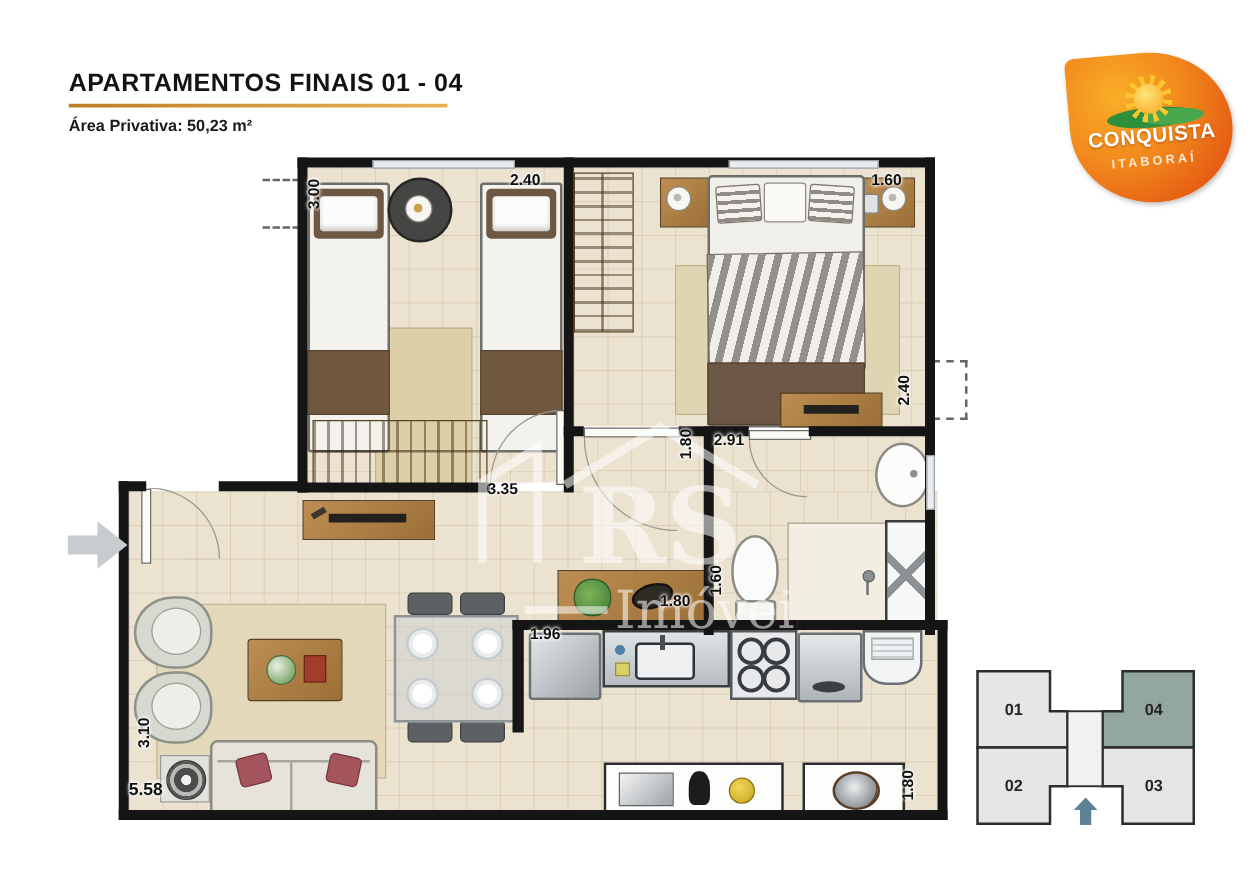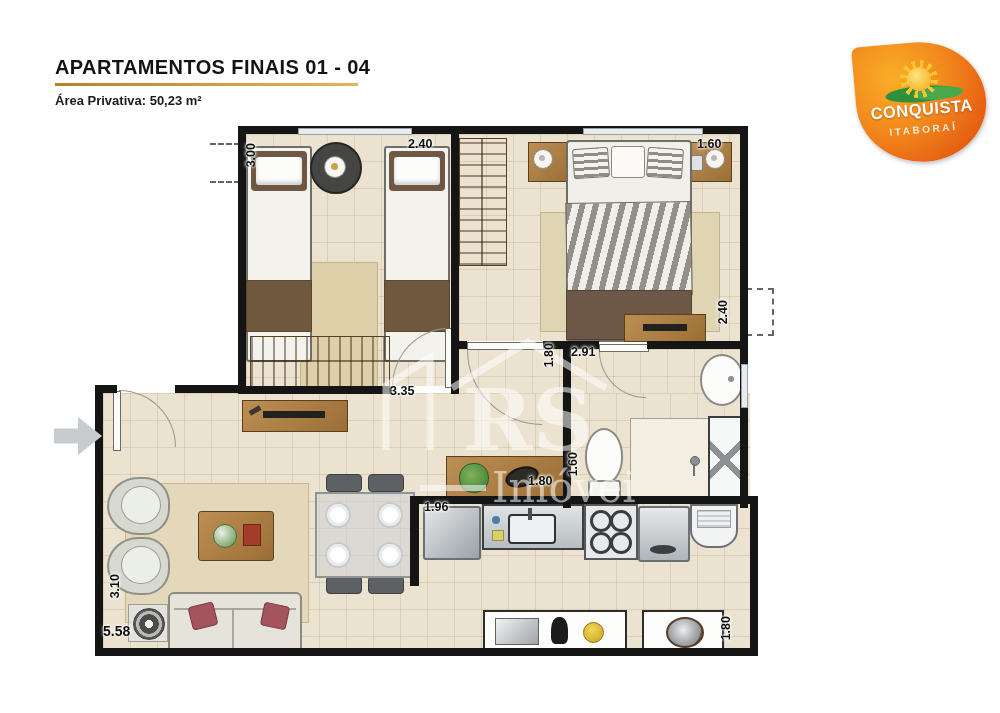--- a/index.html
+++ b/index.html
@@ -270,14 +270,28 @@
   <div class="watermark">
     <svg width="270" height="190" viewBox="0 0 270 190">
       <path d="M18,128 V64 L62,36 V128" fill="none" stroke="#ffffff" stroke-width="7"></path>
       <path d="M84,66 L160,20 L238,66" fill="none" stroke="#ffffff" stroke-width="7"></path>
       <text x="160" y="128" text-anchor="middle" fill="#ffffff" font-family="DejaVu Serif, serif" font-size="84" font-weight="bold">RS</text>
       <line x1="52" y1="166" x2="118" y2="166" stroke="#ffffff" stroke-width="6"></line>
       <text x="124" y="180" fill="#ffffff" font-family="DejaVu Serif, serif" font-size="42">Imóveis</text>
     </svg>
   </div>
 
+  <div class="abs" style="left:772px;top:522px;width:200px;height:150px;z-index:50;">
+    <svg width="200" height="150" viewBox="0 0 200 150">
+      <path d="M10,15 H68 V47 H82 V76 H10 Z" fill="#e5e7e6" stroke="#2d2d2d" stroke-width="2"></path>
+      <path d="M126,15 H183 V76 H110 V47 H126 Z" fill="#93a79e" stroke="#2d2d2d" stroke-width="2"></path>
+      <path d="M10,76 H82 V107 H68 V137 H10 Z" fill="#e5e7e6" stroke="#2d2d2d" stroke-width="2"></path>
+      <path d="M110,76 H183 V137 H126 V107 H110 Z" fill="#e5e7e6" stroke="#2d2d2d" stroke-width="2"></path>
+      <rect x="82" y="47" width="28" height="60" fill="#f0f1f1" stroke="#2d2d2d" stroke-width="1.5"></rect>
+      <path d="M96.5,116 L106,126 H101 V138 H92 V126 H87 Z" fill="#5d8195"></path>
+      <text x="39" y="50" text-anchor="middle" font-family="Liberation Sans, sans-serif" font-size="13" font-weight="bold" fill="#252525">01</text>
+      <text x="151" y="50" text-anchor="middle" font-family="Liberation Sans, sans-serif" font-size="13" font-weight="bold" fill="#252525">04</text>
+      <text x="39" y="111" text-anchor="middle" font-family="Liberation Sans, sans-serif" font-size="13" font-weight="bold" fill="#252525">02</text>
+      <text x="151" y="111" text-anchor="middle" font-family="Liberation Sans, sans-serif" font-size="13" font-weight="bold" fill="#252525">03</text>
+    </svg>
+  </div>
 
 </div>
 
 </body></html>

